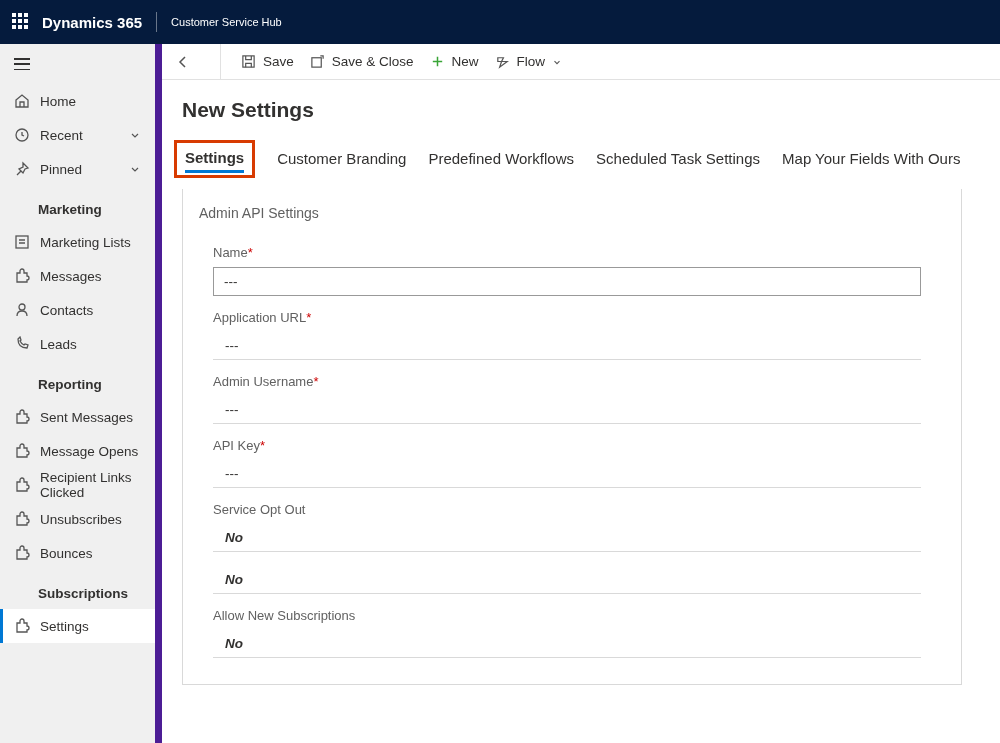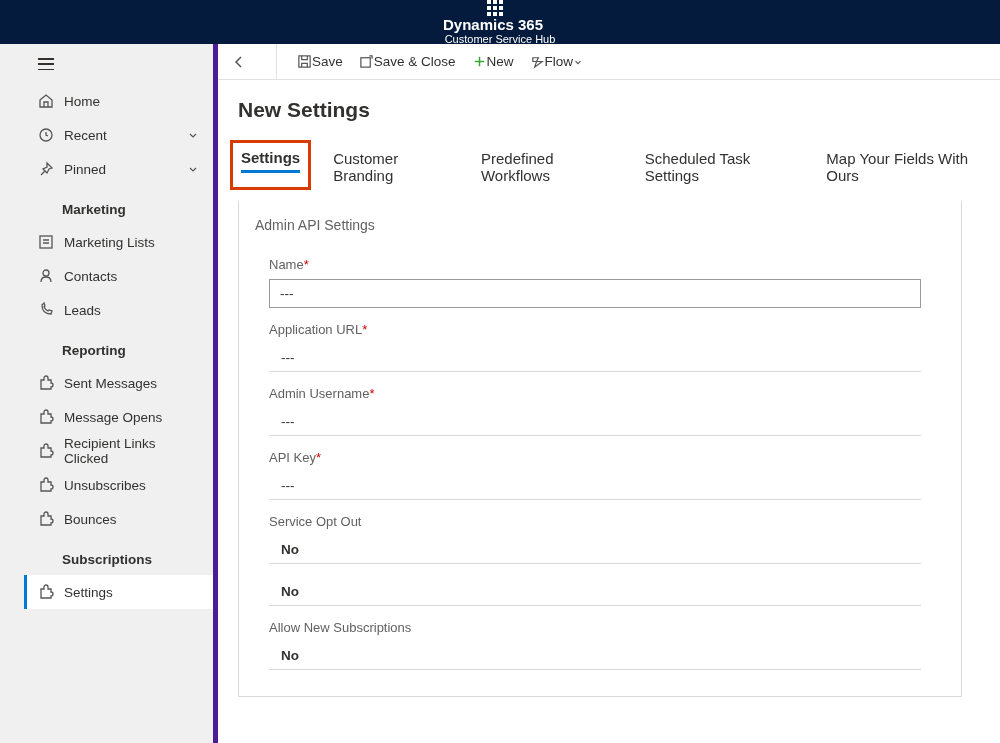--- a/index.html
+++ b/index.html
@@ -1,69 +1,69 @@
 <!DOCTYPE html>
 <html><head>
 <meta charset="utf-8">
 <style>
   * { margin: 0; padding: 0; box-sizing: border-box; }
   body { font-family: "Segoe UI", Arial, sans-serif; font-size: 14px; color: #323130; background: #fff; width: 1000px; height: 743px; overflow: hidden; }
 
   
-  .topbar { height: 44px; background: #051b3d; display: flex; align-items: center; padding: 0 2px; color: #fff; flex-direction: column; }
+  .topbar { height: 44px; background: #051b3d; display: flex; align-items: center; padding: 0 8px; color: #fff; }
   .waffle { width: 18px; height: 18px; display: grid; grid-template-columns: repeat(3, 4px); grid-template-rows: repeat(3,4px); gap: 2px; margin: 0 12px 0 4px; }
   .waffle span { background: #fff; width: 4px; height: 4px; }
   .brand { font-weight: 600; font-size: 15px; padding-right: 14px; }
   .divider { width: 1px; height: 20px; background: rgba(255,255,255,0.4); margin: 0 14px 0 0; }
   .appname { font-size: 11px; color: #fff; }
 
   .layout { display: flex; height: calc(743px - 44px); }
 
   
-  .sidebar { width: 218px; background: #f0f0f0; border-right: 5px solid #4c1d95; display: flex; flex-direction: column; padding-left: 24px; }
+  .sidebar { width: 162px; background: #f0f0f0; border-right: 7px solid #4c1d95; display: flex; flex-direction: column; }
   .hamburger-row { height: 40px; display: flex; align-items: center; padding: 0 14px; }
   .hamburger { width: 16px; height: 12px; display:flex; flex-direction: column; justify-content: space-between; }
   .hamburger span { height: 1.5px; background:#323130; }
 
   .nav-row { height: 34px; display:flex; align-items:center; padding: 0 14px; font-size: 13.5px; color:#323130; cursor:pointer; }
   .nav-row.active { background:#fff; border-left: 3px solid #0078d4; padding-left: 11px; }
   .nav-icon { width:16px; height:16px; margin-right:10px; display:flex; align-items:center; justify-content:center; flex-shrink:0;}
   .nav-icon svg { width:16px; height:16px; }
   .nav-label { flex:1; }
   .chev { width:12px; height:12px; }
 
   .group-title { padding: 16px 14px 8px 14px; font-weight:600; font-size:13.5px; color:#323130;margin-left:24px; }
 
   
   .main { flex:1; display:flex; flex-direction:column; background:#fff; }
 
   .cmdbar { height: 36px; border-bottom: 1px solid #e1e1e1; display:flex; align-items:center; padding: 0 10px; gap: 16px; font-size: 13.5px; }
   .cmdbar .sep { width:1px; height:36px; background:#e1e1e1; margin: 0 4px 0 10px; }
   .back-btn { width:22px; display:flex; align-items:center; justify-content:center; }
-  .cmd { display:flex; align-items:center; cursor:pointer; }
+  .cmd { display:flex; align-items:center; gap:7px; cursor:pointer; }
   .cmd-icon { width:15px; height:15px; display:flex; align-items:center; justify-content:center;}
   .cmd-icon svg { width:15px; height:15px; }
 
   .page-body { padding: 18px 0 0 0; }
   .page-title { font-size: 21px; font-weight:700; padding: 0 0 0 20px; }
 
   .tabbar { display:flex; gap: 22px; padding: 28px 0 10px 20px; border-bottom: 1px solid transparent; }
   .tab { font-size: 15px; color:#323130; padding-bottom: 6px; cursor:pointer; }
   .tab.active { font-weight:600; border-bottom: 3px solid #0078d4; }
   .first-tab-wrap { border: 3px solid #d83b01; padding: 6px 8px 2px 8px; margin-top:-10px; margin-left:-8px; }
   .first-tab-wrap .tab { padding-bottom:4px;}
 
   .section { margin: 0 38px 0 20px; border:1px solid #d9d9d9; border-top: none; padding: 16px 0 26px 0; }
   .section-title { font-size: 14px; color:#616161; padding: 0 0 10px 16px; }
 
   .field { padding: 0 40px 0 30px; margin-top: 14px; }
   .field-label { font-size:13px; color:#616161; margin-bottom: 7px; }
   .req { color:#c00; }
   .field-value { font-size:13.5px; color:#323130; padding: 6px 12px; border-bottom:1px solid #d9d9d9; min-height:28px;}
-  .field-value.bold { font-weight:600; }
+  .field-value.bold { font-weight:600;font-style:italic; }
   .field-input { width:100%; border:1px solid #999; padding:6px 10px; font-size:13.5px; color:#323130; font-family:inherit; }
   .field:first-of-type { margin-top: 0; }
 
 </style>
 </head>
 <body>
 
 <div class="topbar">
   <div class="waffle">
     <span></span>
@@ -127,20 +127,28 @@
 
     <div class="group-title">Marketing</div>
     <div class="nav-row">
       <span class="nav-icon">
           <svg viewBox="0 0 16 16" fill="none" stroke="#555" stroke-width="1.3">
             <rect x="2" y="2" width="12" height="12"></rect>
             <path d="M5 6h6M5 9h6"></path>
           </svg>
         </span>
       <span class="nav-label">Marketing Lists</span>
+    </div>
+    <div class="nav-row">
+      <span class="nav-icon">
+          <svg viewBox="0 0 16 16" fill="none" stroke="#555" stroke-width="1.3">
+            <path d="M3 5h3V3a2 2 0 014 0v2h3v3a2 2 0 010 4v2H3z"></path>
+          </svg>
+        </span>
+      <span class="nav-label">Messages</span>
     </div>
     <div class="nav-row">
       <span class="nav-icon">
           <svg viewBox="0 0 16 16" fill="none" stroke="#555" stroke-width="1.3">
             <circle cx="8" cy="5" r="3"></circle>
             <path d="M3 14c0-3 2-5 5-5s5 2 5 5"></path>
           </svg>
         </span>
       <span class="nav-label">Contacts</span>
     </div>

